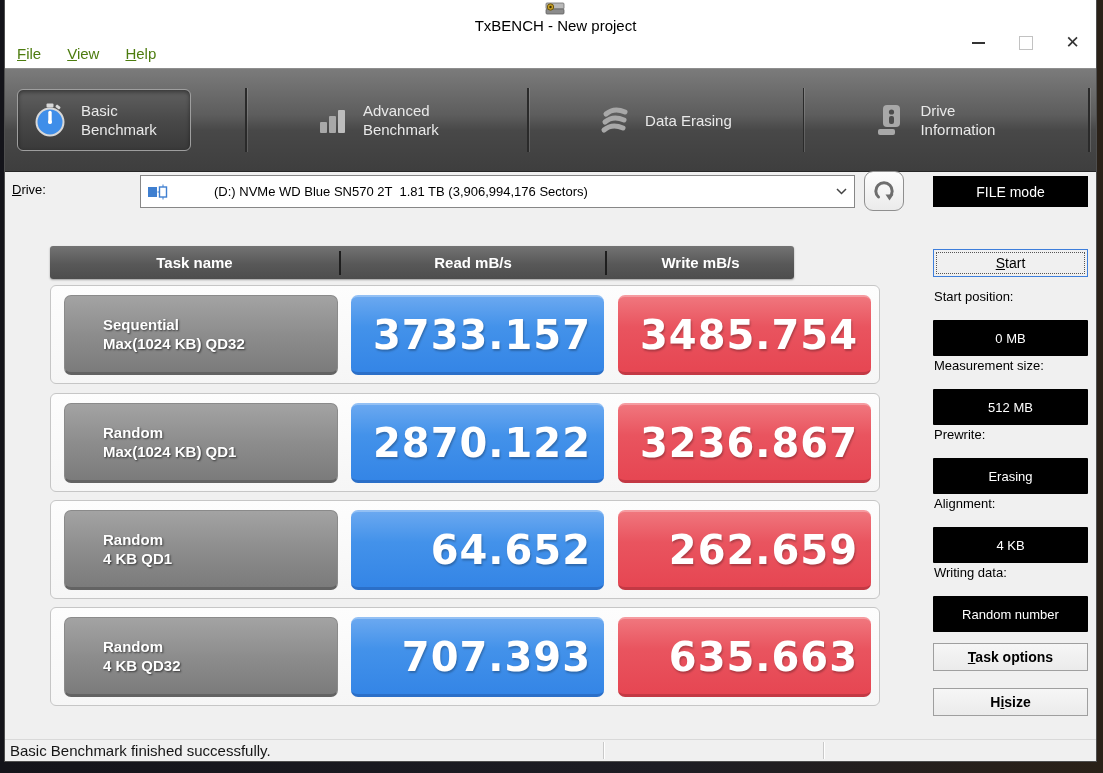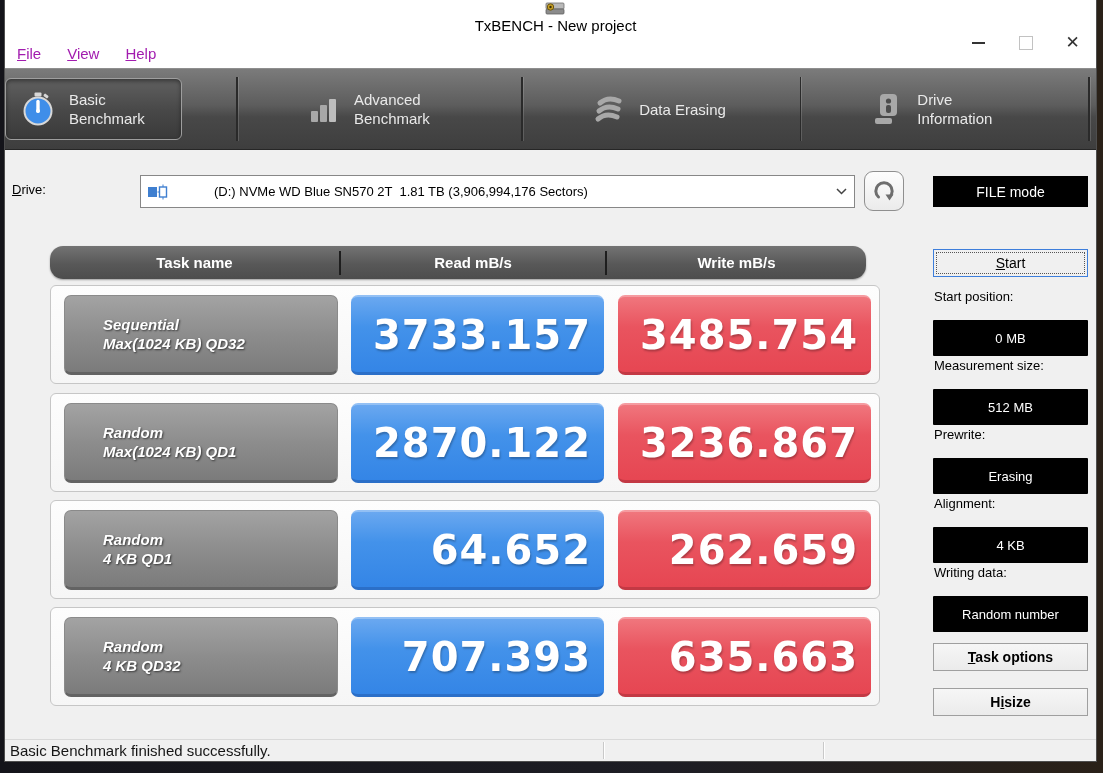--- a/index.html
+++ b/index.html
@@ -17,25 +17,25 @@
   .titlebar{height:38px;background:#ffffff;display:flex;align-items:center;flex-direction:column;}
   .app-icon{margin-left:8px;display:flex;}
   .title-text{margin-left:10px;font-size:15px;color:#000;}
   .win-controls{margin-left:auto;display:flex;height:100%;}
   .win-btn{width:47px;height:100%;display:flex;align-items:center;justify-content:center;color:#222;font-size:15px;}
   .glyph-min{width:13px;height:0;border-top:2px solid #333;display:block;}
   .glyph-max{width:12px;height:12px;border:1px solid #c2c2c2;display:block;}
   .glyph-close{font-size:17px;color:#333;line-height:1;}
   
   .menubar{height:30px;background:#ffffff;display:flex;align-items:center;padding-left:12px;gap:26px;}
-  .menu-item{font-size:15px;color:#a21caf;}
+  .menu-item{font-size:15px;color:#4d7c0f;}
   .mn{text-decoration:underline;}
   
   .toolbar{
-    height:82px;display:flex;align-items:center;box-sizing:border-box;
+    height:104px;display:flex;align-items:center;padding-left:12px;box-sizing:border-box;
     background:linear-gradient(#7b7b7b,#5d5d5d 45%,#484848 60%,#3e3e3e);
     border-top:1px solid #8e8e8e;border-bottom:1px solid #262626;gap:48px;
   }
   .tab{
     height:62px;display:flex;align-items:center;padding:0 14px;box-sizing:border-box;
     color:#e9e9e9;font-size:15px;line-height:19px;border:1px solid transparent;border-radius:6px;
   }
   .tab.active{
     background:linear-gradient(#606060,#474747 55%,#3a3a3a);
     border:1px solid #9e9e9e;box-shadow:inset 0 2px 4px rgba(0,0,0,.45);
@@ -55,40 +55,39 @@
     position:absolute;left:859px;top:171px;width:40px;height:40px;box-sizing:border-box;
     border:1px solid #8f8f8f;border-radius:9px;background:linear-gradient(#fdfdfd,#ebebeb);
     display:flex;align-items:center;justify-content:center;
   }
   .badge{
     position:absolute;background:#000;color:#fff;display:flex;align-items:center;justify-content:center;
   }
   .file-mode{left:928px;top:176px;width:155px;height:31px;font-size:14px;}
   
   .thead{
-    position:absolute;left:45px;top:246px;width:816px;height:33px;border-radius:13px;
+    position:absolute;left:45px;top:246px;width:744px;height:33px;border-radius:3px;
     background:linear-gradient(#737373,#585858 55%,#4d4d4d);
     color:#fff;font-weight:bold;font-size:15px;display:flex;align-items:center;
     box-shadow:0 1px 2px rgba(0,0,0,.35);
   }
   .th{display:flex;align-items:center;justify-content:center;}
   .th1{width:289px;} .th2{width:264px;} .th3{flex:1;}
   .th-sep{width:2px;height:24px;background:#1e1e1e;}
   .card{
     position:absolute;left:45px;width:830px;height:99px;box-sizing:border-box;
     background:linear-gradient(#fdfdfd,#f6f6f6);border:1px solid #c6c6c6;border-radius:6px;
   }
   .task-btn{
     position:absolute;left:13px;top:9px;width:274px;height:80px;box-sizing:border-box;border-radius:7px;
     background:linear-gradient(#a3a3a3,#8d8d8d 50%,#7b7b7b);
     border:1px solid #8a8a8a;border-bottom:3px solid #636363;
     color:#fff;font-weight:bold;font-size:15px;line-height:19px;
     display:flex;flex-direction:column;justify-content:center;padding-left:38px;
     text-shadow:1px 1px 2px rgba(0,0,0,.6);
-    font-style:italic;
   }
   .val{
     position:absolute;top:9px;height:80px;box-sizing:border-box;border-radius:7px;
     display:flex;align-items:center;justify-content:flex-end;padding-right:13px;
     color:#fff;font-family:"DejaVu Sans",sans-serif;font-weight:bold;font-size:40px;letter-spacing:1px;
     text-shadow:1px 2px 2px rgba(0,0,0,.25);
   }
   .val-read{
     left:300px;width:253px;
     background:linear-gradient(#6aa8f0,#4392ea 40%,#3485e6);

